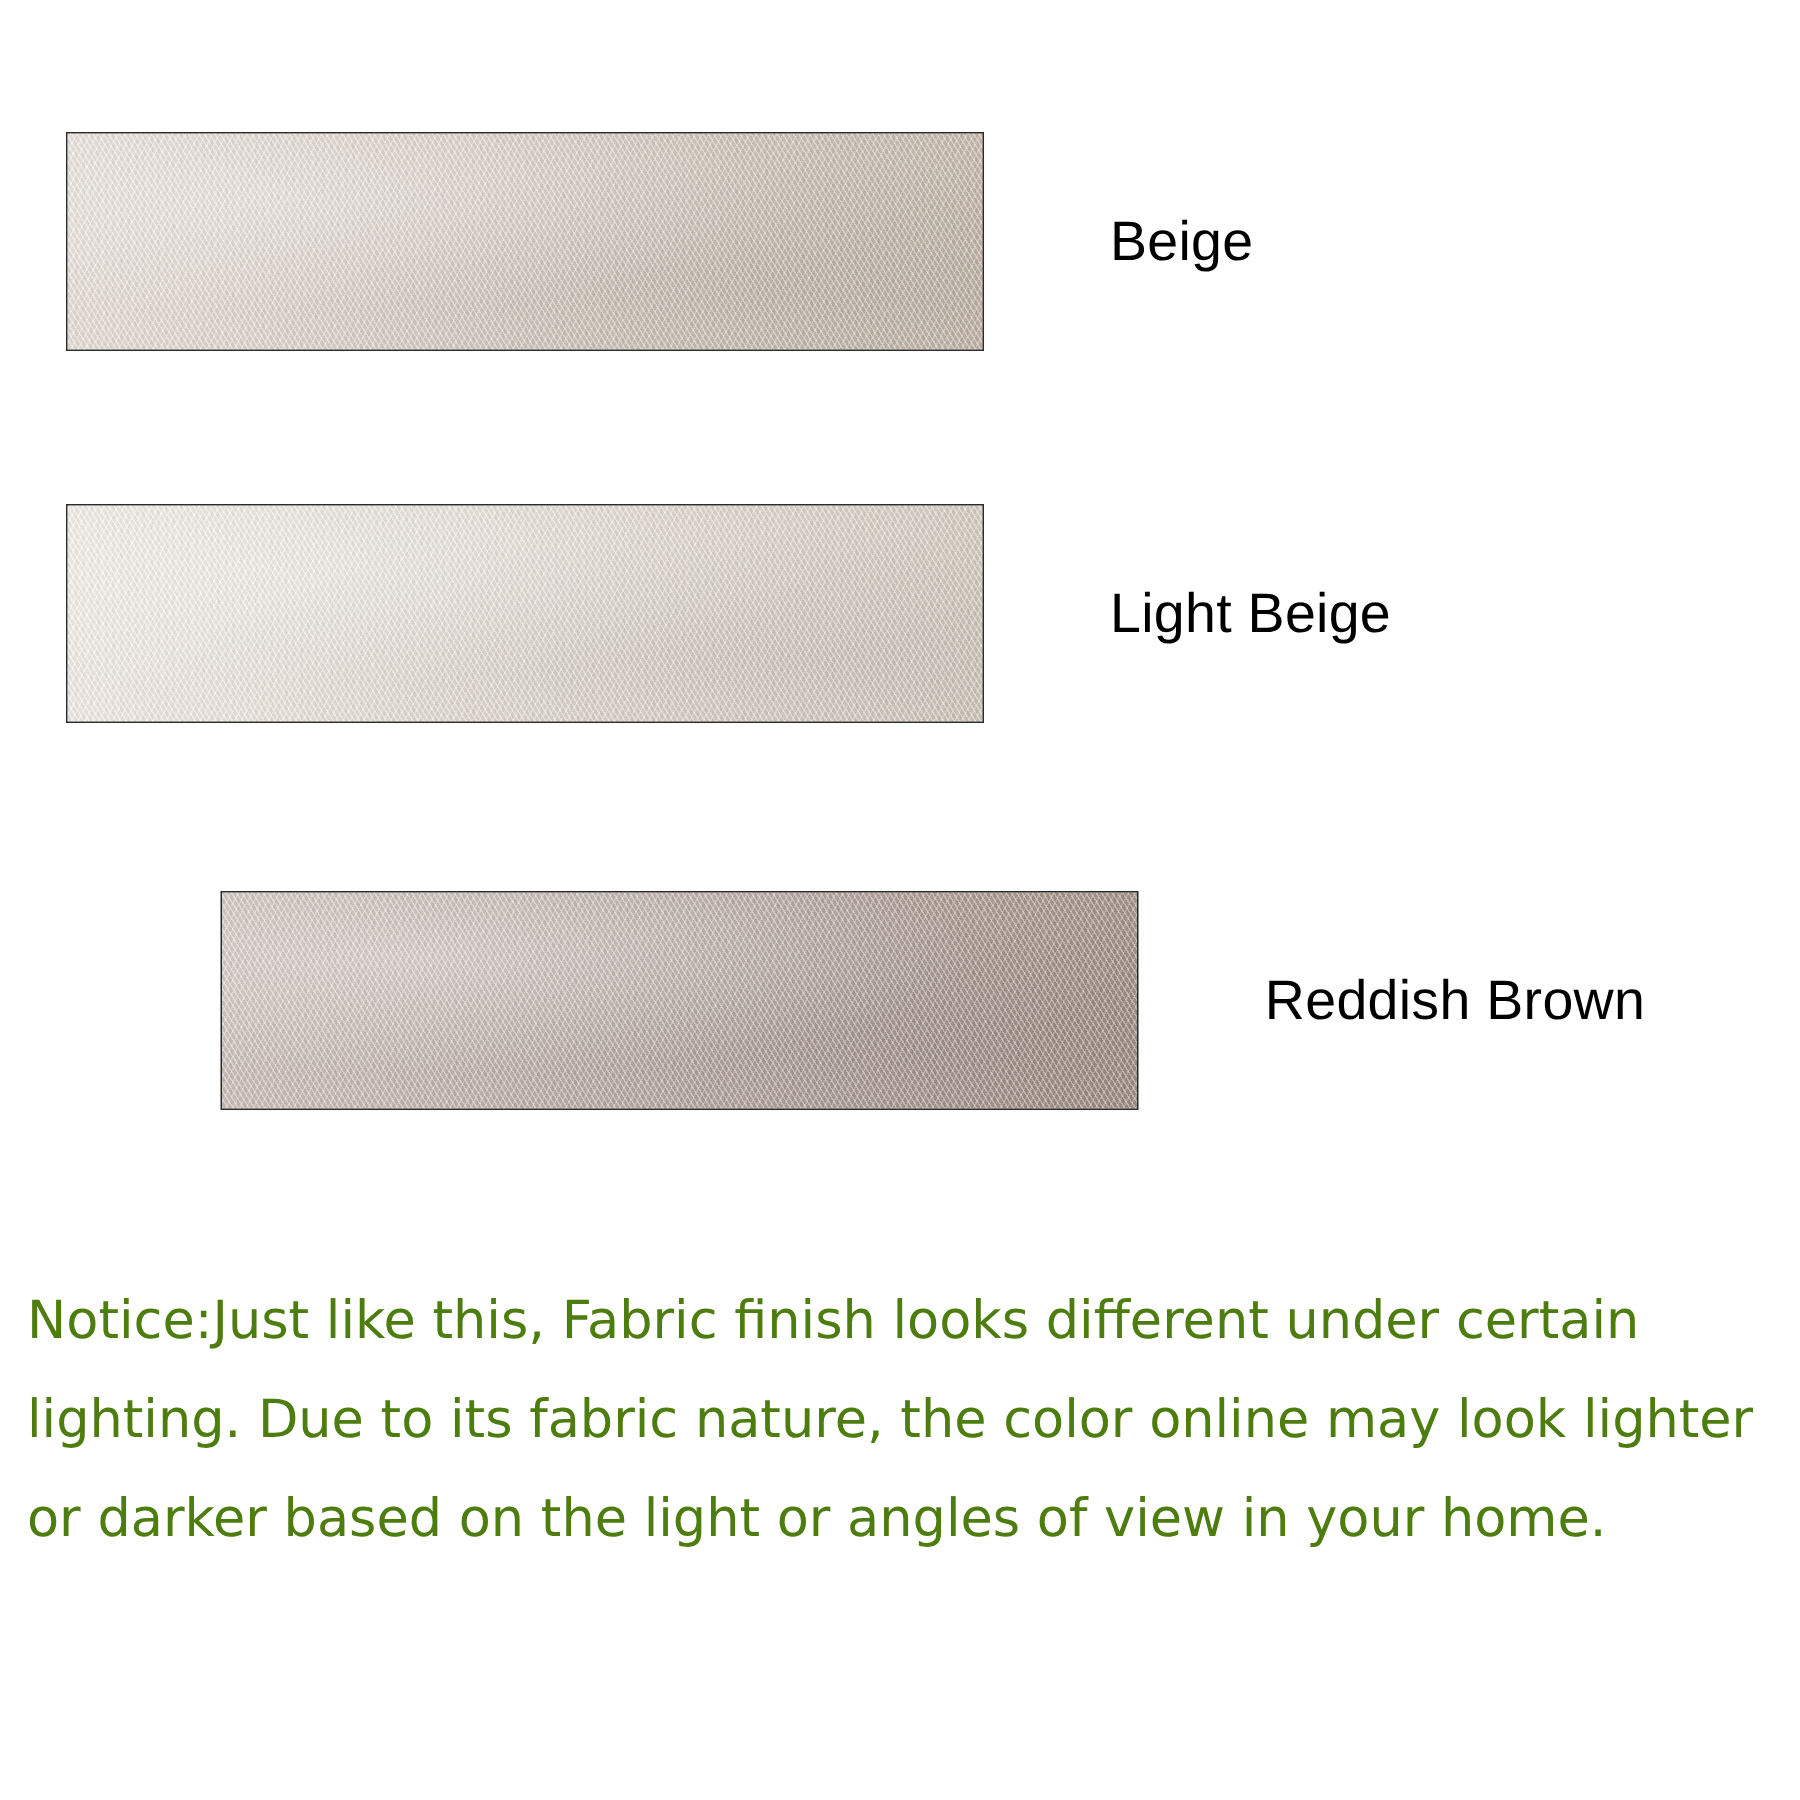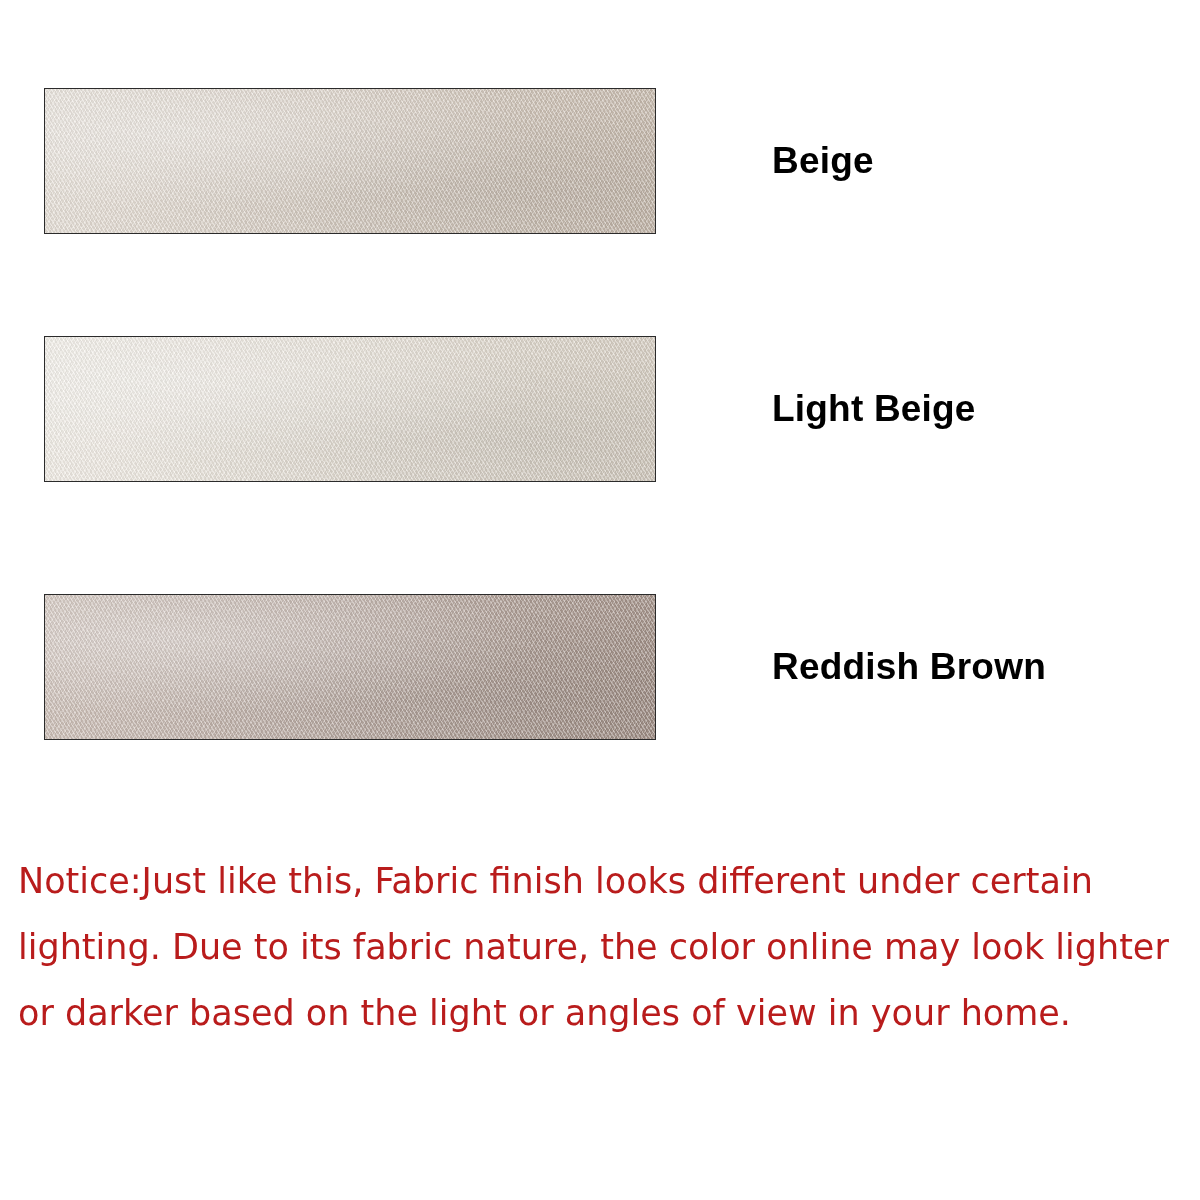--- a/index.html
+++ b/index.html
@@ -43,39 +43,39 @@
       repeating-linear-gradient(90deg, rgba(0,0,0,0.02) 0px, rgba(0,0,0,0.02) 2px, rgba(255,255,255,0.05) 2px, rgba(255,255,255,0.05) 5px);
     opacity: 0.9;
   }
   .tex-b {
     background-image:
       radial-gradient(ellipse at 20% 30%, rgba(255,255,255,0.35), rgba(255,255,255,0) 55%),
       radial-gradient(ellipse at 78% 72%, rgba(0,0,0,0.06), rgba(0,0,0,0) 60%),
       linear-gradient(100deg, rgba(255,255,255,0.18), rgba(0,0,0,0.05));
   }
   .swatch-label {
-    margin-left: 116px;
+    margin-left: 84px;
     font-size: 37px;
-    font-weight: bold;
+    font-weight: normal;
     letter-spacing: 0.2px;
     white-space: nowrap;
   }
   #row-0 { top: 88px; }
   #row-1 { top: 336px; text-align: center; }
-  #row-2 { top: 594px; }
+  #row-2 { top: 594px; justify-content: center; }
 
   .notice {
     position: absolute;
     left: 18px;
     top: 848px;
     width: 1170px;
     font-size: 35px;
     line-height: 66px;
     font-family: "DejaVu Sans", sans-serif;
-    color: #b91c1c;
+    color: #4d7c0f;
   }
 </style>
 </head>
 <body>
 
 <div class="swatch-row" id="row-0">
   <div class="swatch" style="background: linear-gradient(110deg, rgb(230, 222, 212), rgb(221, 210, 198) 45%, rgb(210, 196, 182));">
     <div class="swatch-tex tex-b"></div>
     <div class="swatch-tex tex-a"></div>
   </div>

